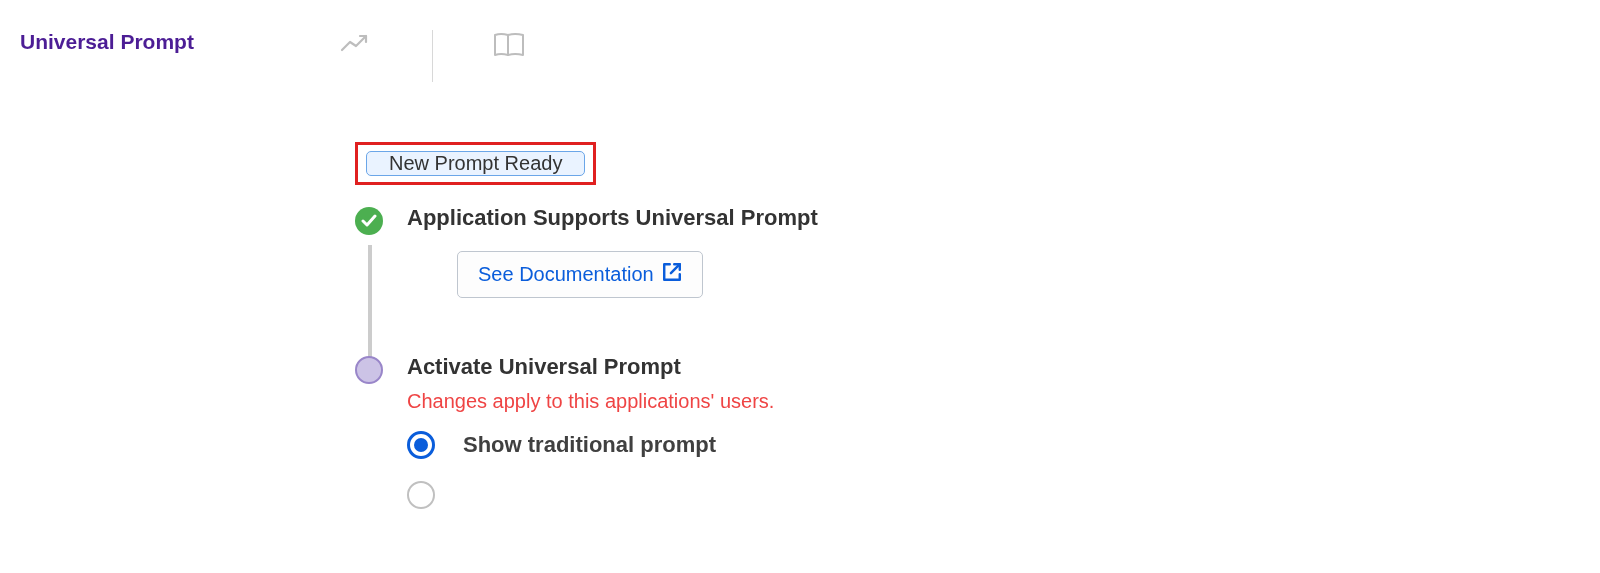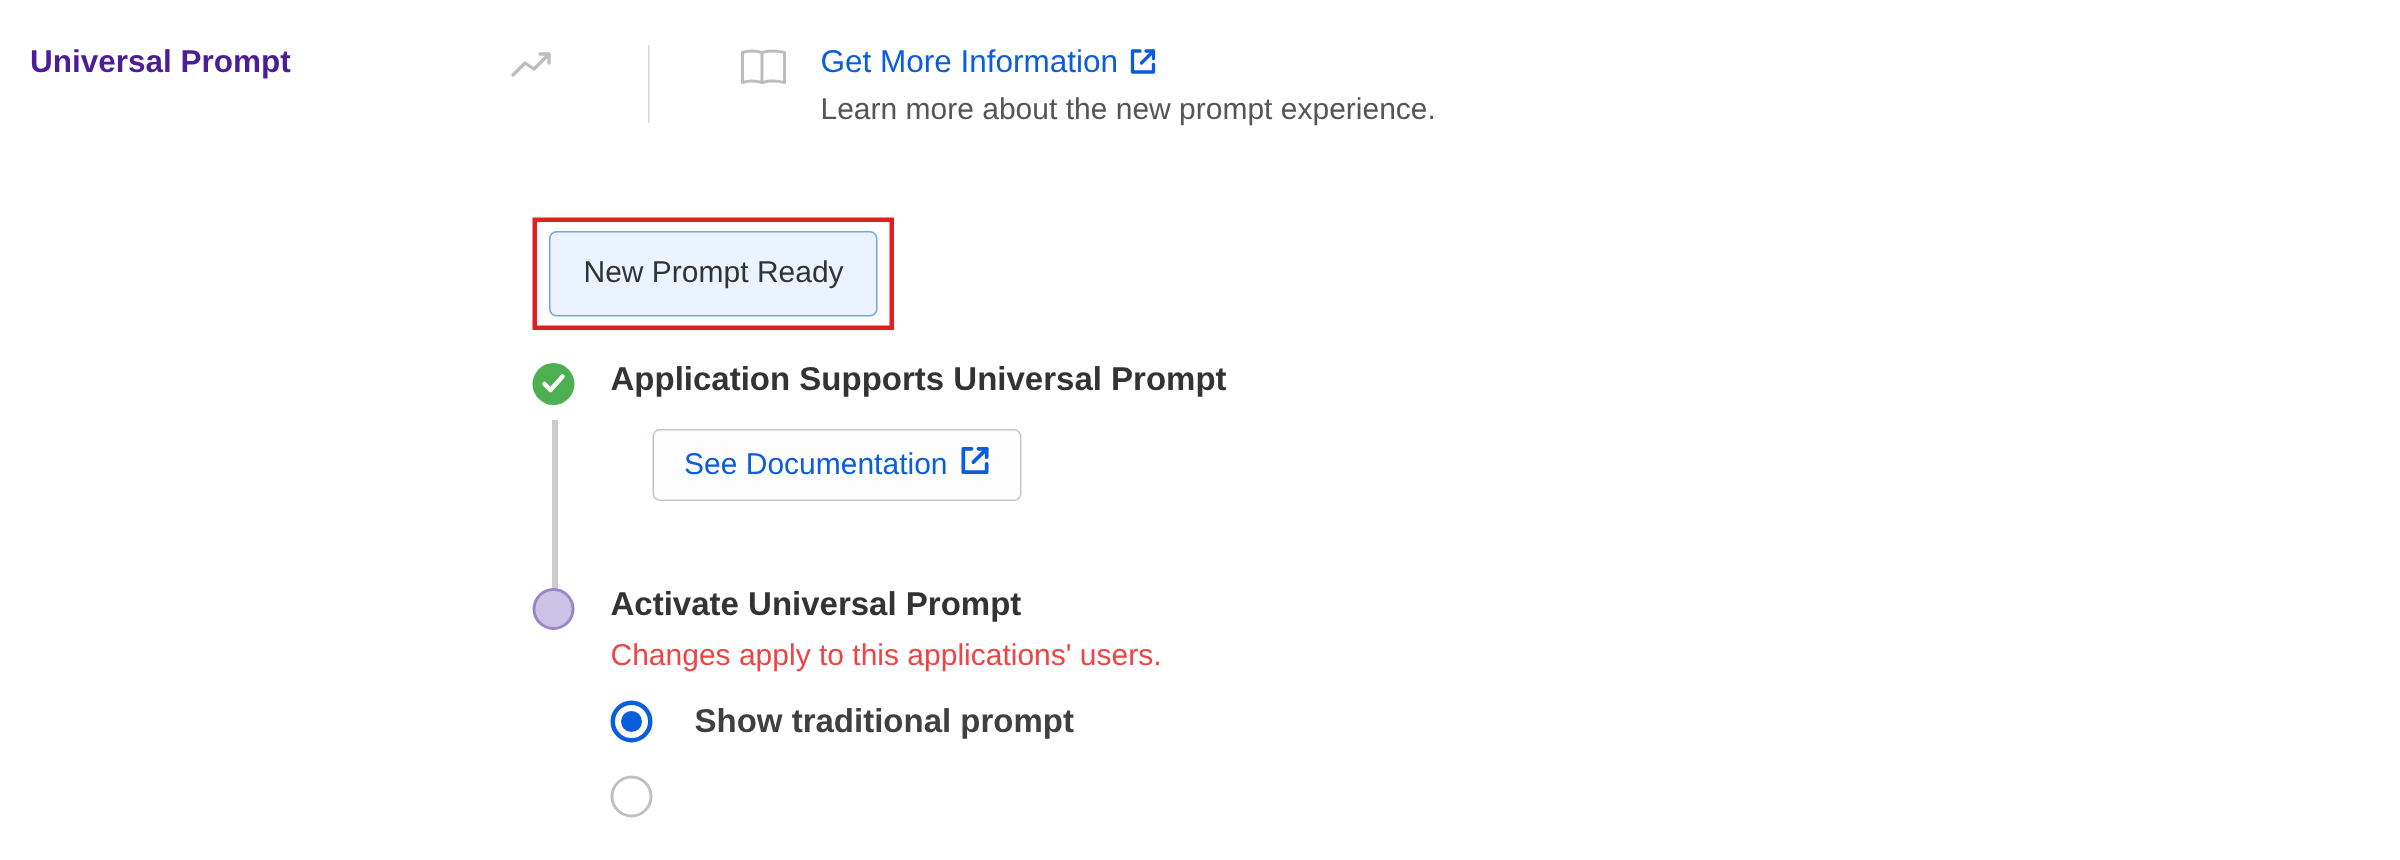--- a/index.html
+++ b/index.html
@@ -61,21 +61,21 @@
     .highlight-frame {
       border: 3px solid #e02020;
       padding: 6px 8px;
       display: inline-block;
       margin-bottom: 20px;
     }
     .badge {
       background: #eaf3ff;
       border: 1px solid #6ba6e8;
       border-radius: 5px;
-      padding: 16px 22px;
+      padding: 0 22px;
       color: #333;
       font-size: 20px;
       display: inline-block;
     }
     .step-row {
       display: flex;
       align-items: flex-start;
       margin-bottom: 14px;
       position: relative;
     }
@@ -114,21 +114,21 @@
     .doc-btn {
       display: inline-flex;
       align-items: center;
       border: 1px solid #bfc6cf;
       border-radius: 5px;
       padding: 10px 20px;
       color: #0a5ddb;
       background: #fdfdfd;
       font-size: 20px;
       margin-top: 20px;
-      margin-left: 28px;
+      margin-left: 50px;
       cursor: pointer;
     }
     .doc-btn .ext-ic { color: #0a5ddb; }
     .radio-group { margin-top: 18px; }
     .radio-row {
       display: flex;
       align-items: center;
       margin-bottom: 22px;
       cursor: pointer;
     }
@@ -175,30 +175,20 @@
 
       <div class="vdiv"></div>
 
       <div class="top-item">
         <span class="icn">
           <svg width="32" height="26" viewBox="0 0 32 26" fill="none" stroke="currentColor" stroke-width="2" stroke-linecap="round" stroke-linejoin="round">
             <path d="M2 3 Q8 1 15 3 L15 23 Q8 21 2 23 Z"></path>
             <path d="M15 3 Q22 1 30 3 L30 23 Q22 21 15 23"></path>
           </svg>
         </span>
-        <div class="txt">
-          <a href="#">
-            <span>Get More Information</span><span class="ext-ic"><svg width="18" height="18" viewBox="0 0 18 18" fill="none" stroke="currentColor" stroke-width="2.2" stroke-linecap="round" stroke-linejoin="round">
-                  <path d="M7 2H2v14h14v-5"></path>
-                  <path d="M11 2h5v5"></path>
-                  <path d="M16 2L8 10"></path>
-                </svg></span>
-          </a>
-          <p>Learn more about the new prompt experience.</p>
-        </div>
       </div>
     </div>
 
     <div class="step-block">
       <div class="highlight-frame">
         <span class="badge">New Prompt Ready</span>
       </div>
 
       <div class="step-row">
         <div class="connector"></div>

